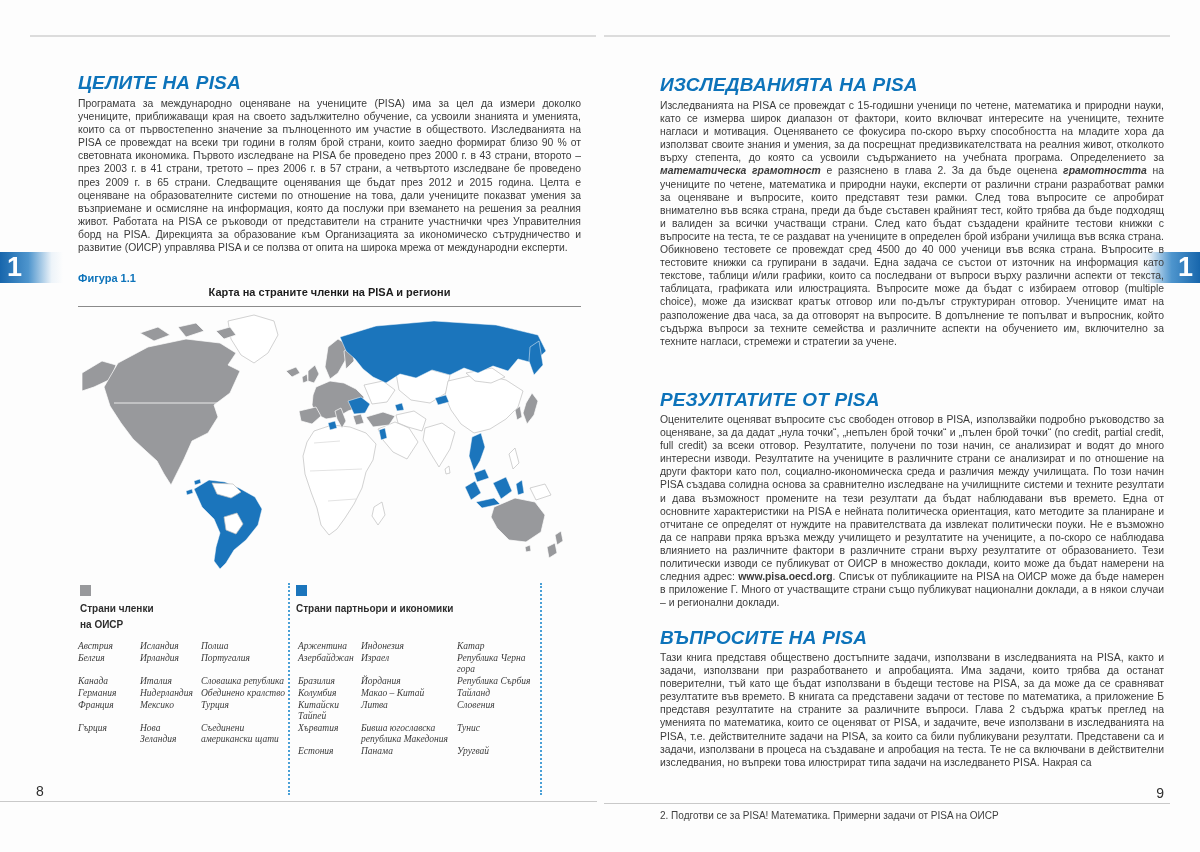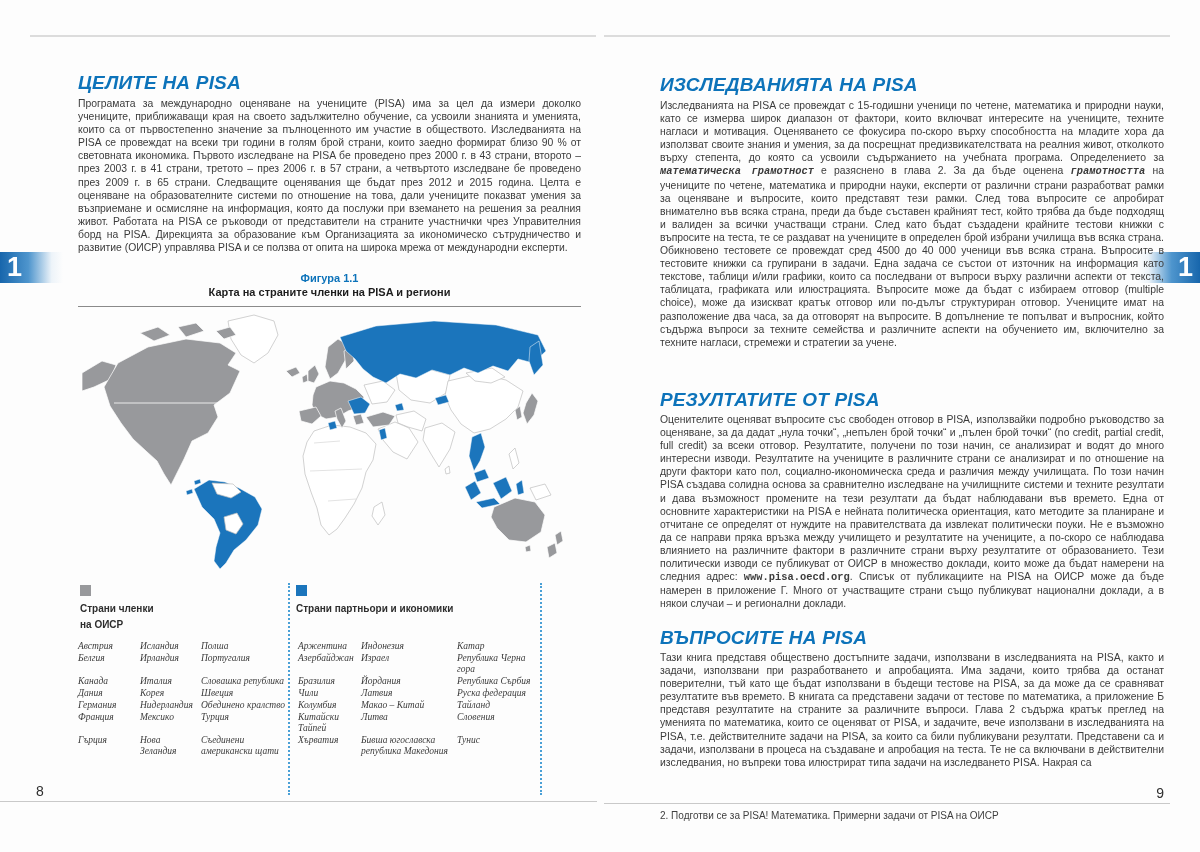--- a/index.html
+++ b/index.html
@@ -17,23 +17,23 @@
   .chapter-tab.left{left:0;padding-left:7px;background:linear-gradient(to right,#1766ac 0%,#4e95cd 45%,rgba(190,216,238,.25) 82%,rgba(255,255,255,0) 100%);}
   .chapter-tab.right{left:1137px;text-align:right;padding-right:7px;background:linear-gradient(to left,#1766ac 0%,#4e95cd 45%,rgba(190,216,238,.25) 82%,rgba(255,255,255,0) 100%);}
   h1.sec{
     position:absolute;margin:0;font-size:19px;font-weight:bold;color:#0d73ba;
     letter-spacing:.2px;white-space:nowrap;font-style:italic;
   }
   .body-par{
     position:absolute;font-size:10.4px;line-height:13.1px;text-align:justify;
     color:#3b3b3b;overflow:hidden;
   }
-  .body-par .b{font-weight:bold;font-family:Liberation Mono, monospace;}
+  .body-par .b{font-weight:bold;}
   .body-par .i{font-style:italic;}
-  .fig-label{position:absolute;left:78px;width:503px;text-align:center;font-size:11px;font-weight:bold;color:#0d73ba;}
+  .fig-label{position:absolute;left:78px;width:503px;text-align:left;font-size:11px;font-weight:bold;color:#0d73ba;}
   .fig-caption{position:absolute;left:78px;width:503px;text-align:center;font-size:11px;font-weight:bold;color:#1d1d1d;}
   .legend-swatch{position:absolute;width:11px;height:11px;}
   .legend-label{position:absolute;font-size:10px;font-weight:bold;color:#2e2e2e;white-space:pre-line;line-height:16px;}
   .dotted-sep{position:absolute;width:0;border-left:2px dotted #4aa0d6;}
   table.countries{
     position:absolute;left:78px;top:641px;border-collapse:collapse;table-layout:fixed;
     font-family:"Liberation Serif",serif;font-style:italic;font-size:9.5px;color:#3b3b3b;
   }
   table.countries td{vertical-align:top;line-height:11px;padding:0 2px 1px 0;}
   .pagenum{position:absolute;font-size:14px;color:#2f2f2f;}
@@ -169,29 +169,20 @@
         <tr>
           <td>Канада</td>
           <td>Италия</td>
           <td>Словашка република</td>
           <td></td>
           <td>Бразилия</td>
           <td>Йордания</td>
           <td>Република Сърбия</td>
         </tr>
         <tr>
-          <td>Дания</td>
-          <td>Корея</td>
-          <td>Швеция</td>
-          <td></td>
-          <td>Чили</td>
-          <td>Латвия</td>
-          <td>Руска федерация</td>
-        </tr>
-        <tr>
           <td>Германия</td>
           <td>Нидерландия</td>
           <td>Обединено кралство</td>
           <td></td>
           <td>Колумбия</td>
           <td>Макао – Китай</td>
           <td>Тайланд</td>
         </tr>
         <tr>
           <td>Франция</td>
@@ -203,20 +194,29 @@
           <td>Словения</td>
         </tr>
         <tr>
           <td>Гърция</td>
           <td>Нова Зеландия</td>
           <td>Съединени американски щати</td>
           <td></td>
           <td>Хърватия</td>
           <td>Бивша югославска република Македония</td>
           <td>Тунис</td>
+        </tr>
+        <tr>
+          <td></td>
+          <td></td>
+          <td></td>
+          <td></td>
+          <td>Естония</td>
+          <td>Панама</td>
+          <td>Уругвай</td>
         </tr>
       </tbody>
   </table>
 
   <div class="pagenum" style="left:36px;top:783px;">8</div>
   <div class="rule-thin" style="left:0;top:801px;width:597px;"></div>
 </section>
 
 <section>
   <h1 class="sec" style="left:660px;top:74px;">ИЗСЛЕДВАНИЯТА НА PISA</h1>

